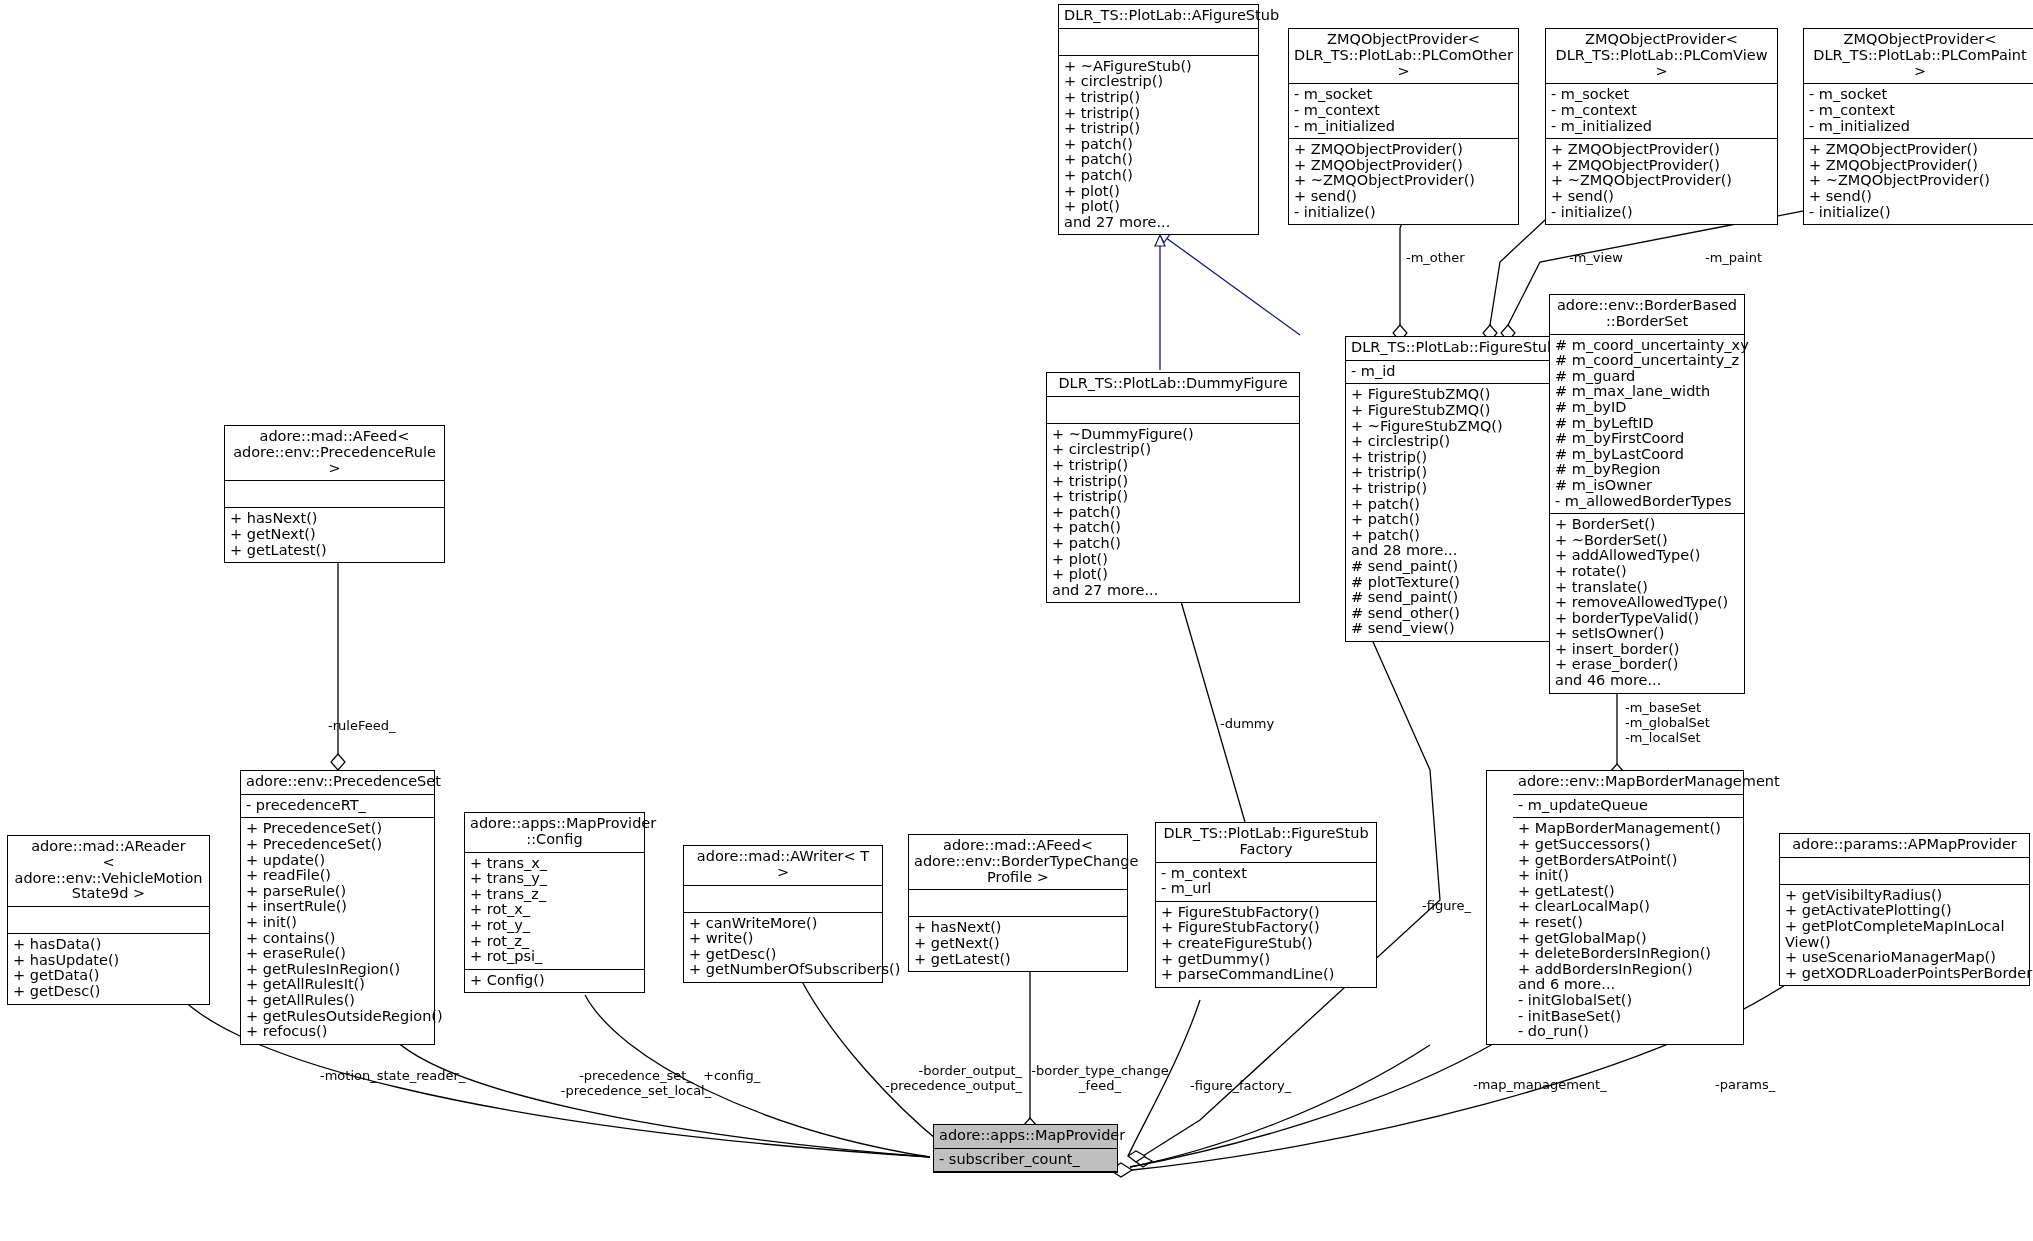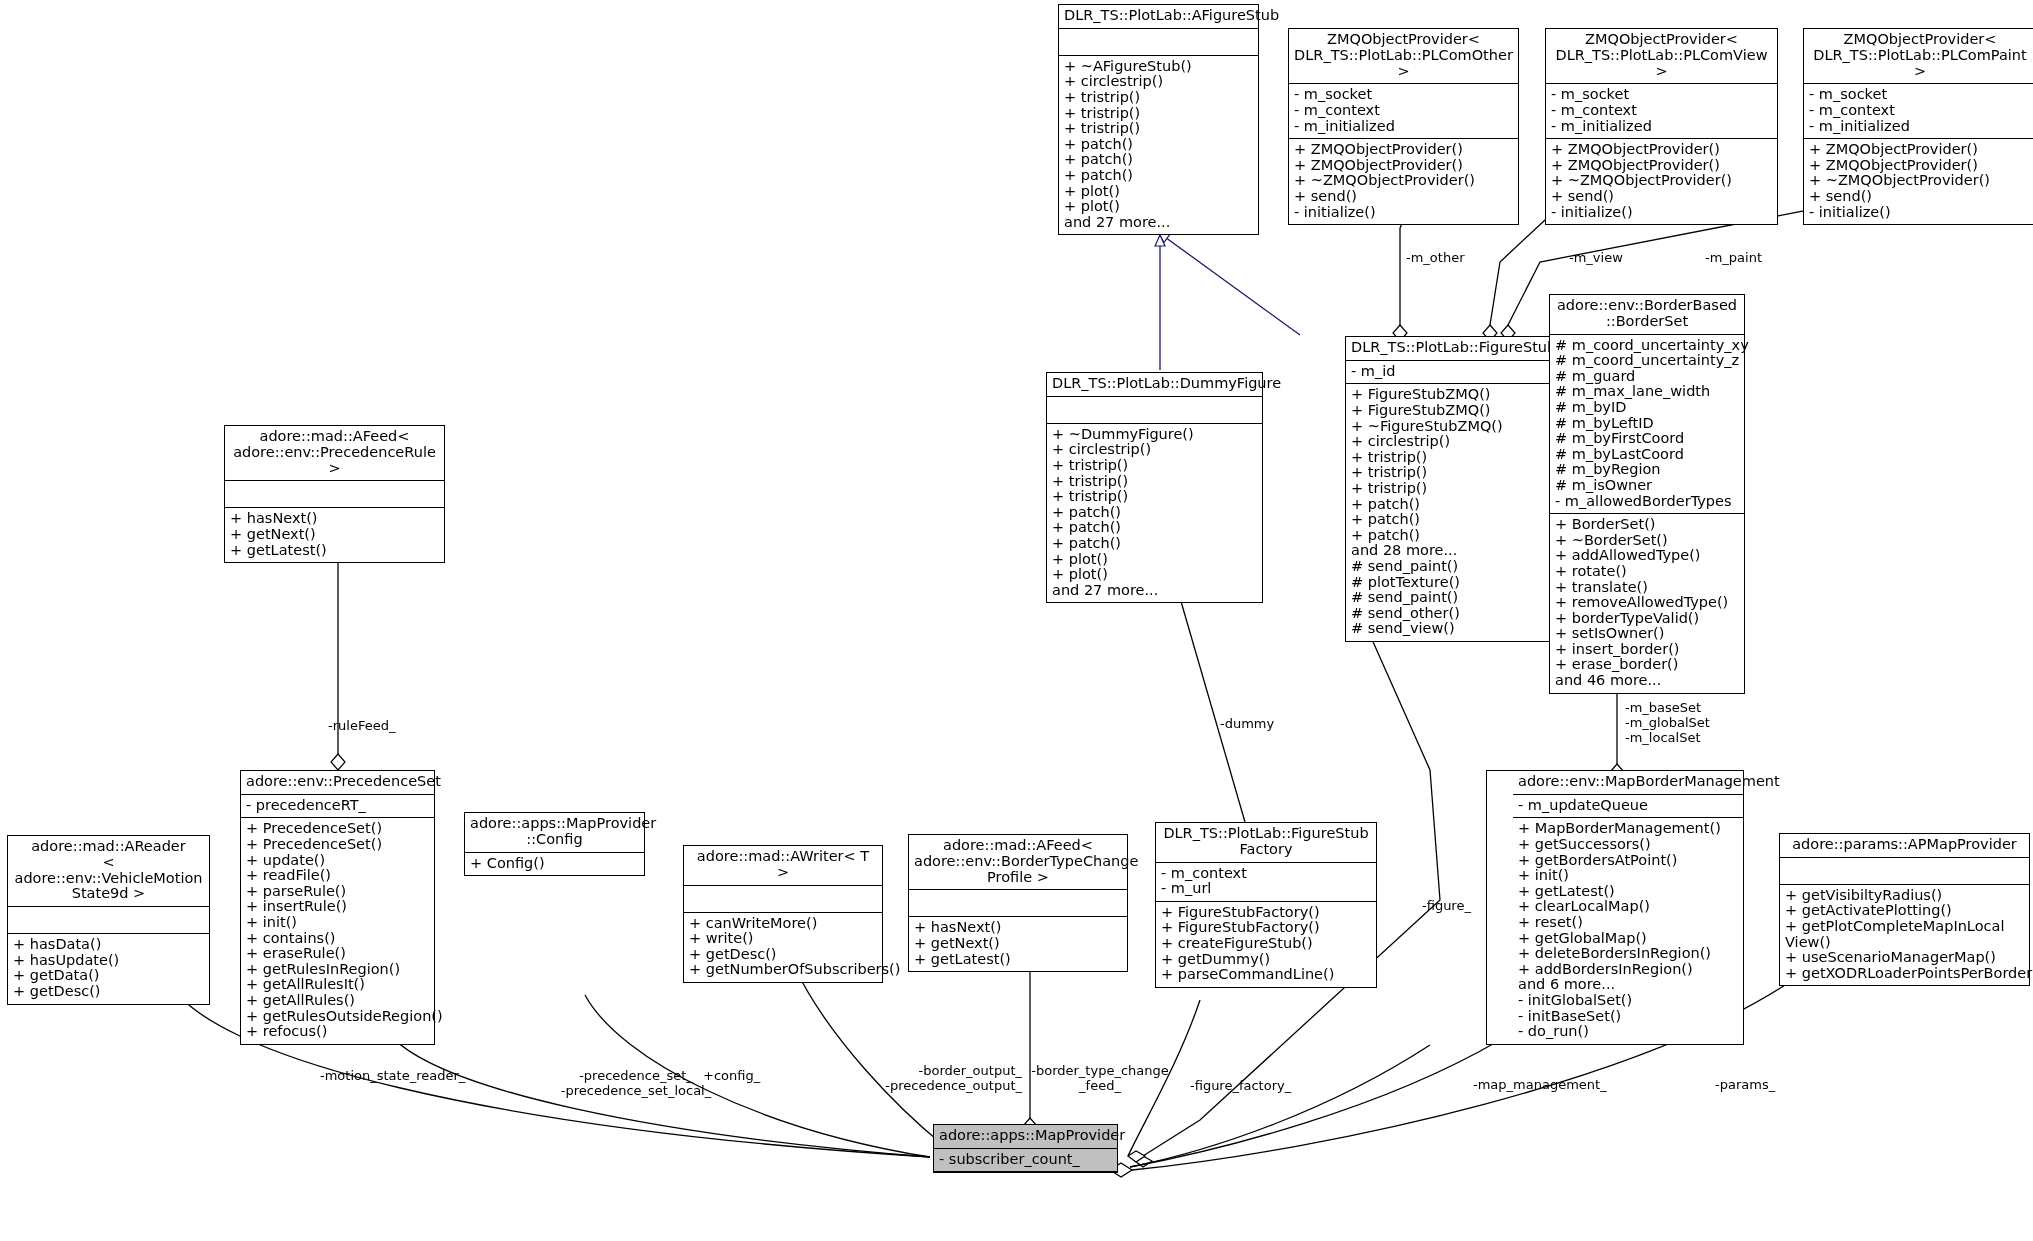--- a/index.html
+++ b/index.html
@@ -252,21 +252,21 @@
       <span class="mem">+ translate()</span>
       <span class="mem">+ removeAllowedType()</span>
       <span class="mem">+ borderTypeValid()</span>
       <span class="mem">+ setIsOwner()</span>
       <span class="mem">+ insert_border()</span>
       <span class="mem">+ erase_border()</span>
       <span class="mem">and 46 more...</span>
     </div>
   </div>
 
-  <div class="uml-box" style="left:1046px; top:372px; width:217px;">
+  <div class="uml-box" style="left:1046px; top:372px; width:254px;">
     <div class="box-title">DLR_TS::PlotLab::DummyFigure</div>
     <div class="box-attrs empty"></div>
     <div class="box-ops">
       <span class="mem">+ ~DummyFigure()</span>
       <span class="mem">+ circlestrip()</span>
       <span class="mem">+ tristrip()</span>
       <span class="mem">+ tristrip()</span>
       <span class="mem">+ tristrip()</span>
       <span class="mem">+ patch()</span>
       <span class="mem">+ patch()</span>
@@ -320,20 +320,29 @@
       <span class="mem">+ hasData()</span>
       <span class="mem">+ hasUpdate()</span>
       <span class="mem">+ getData()</span>
       <span class="mem">+ getDesc()</span>
     </div>
   </div>
 
   <div class="uml-box" style="left:464px; top:812px; width:181px;">
     <div class="box-title">adore::apps::MapProvider
 ::Config</div>
+    <div class="box-attrs">
+      <span class="mem">+ trans_x_</span>
+      <span class="mem">+ trans_y_</span>
+      <span class="mem">+ trans_z_</span>
+      <span class="mem">+ rot_x_</span>
+      <span class="mem">+ rot_y_</span>
+      <span class="mem">+ rot_z_</span>
+      <span class="mem">+ rot_psi_</span>
+    </div>
     <div class="box-ops">
       <span class="mem">+ Config()</span>
     </div>
   </div>
 
   <div class="uml-box" style="left:683px; top:845px; width:200px;">
     <div class="box-title">adore::mad::AWriter&lt; T &gt;</div>
     <div class="box-attrs empty"></div>
     <div class="box-ops">
       <span class="mem">+ canWriteMore()</span>

